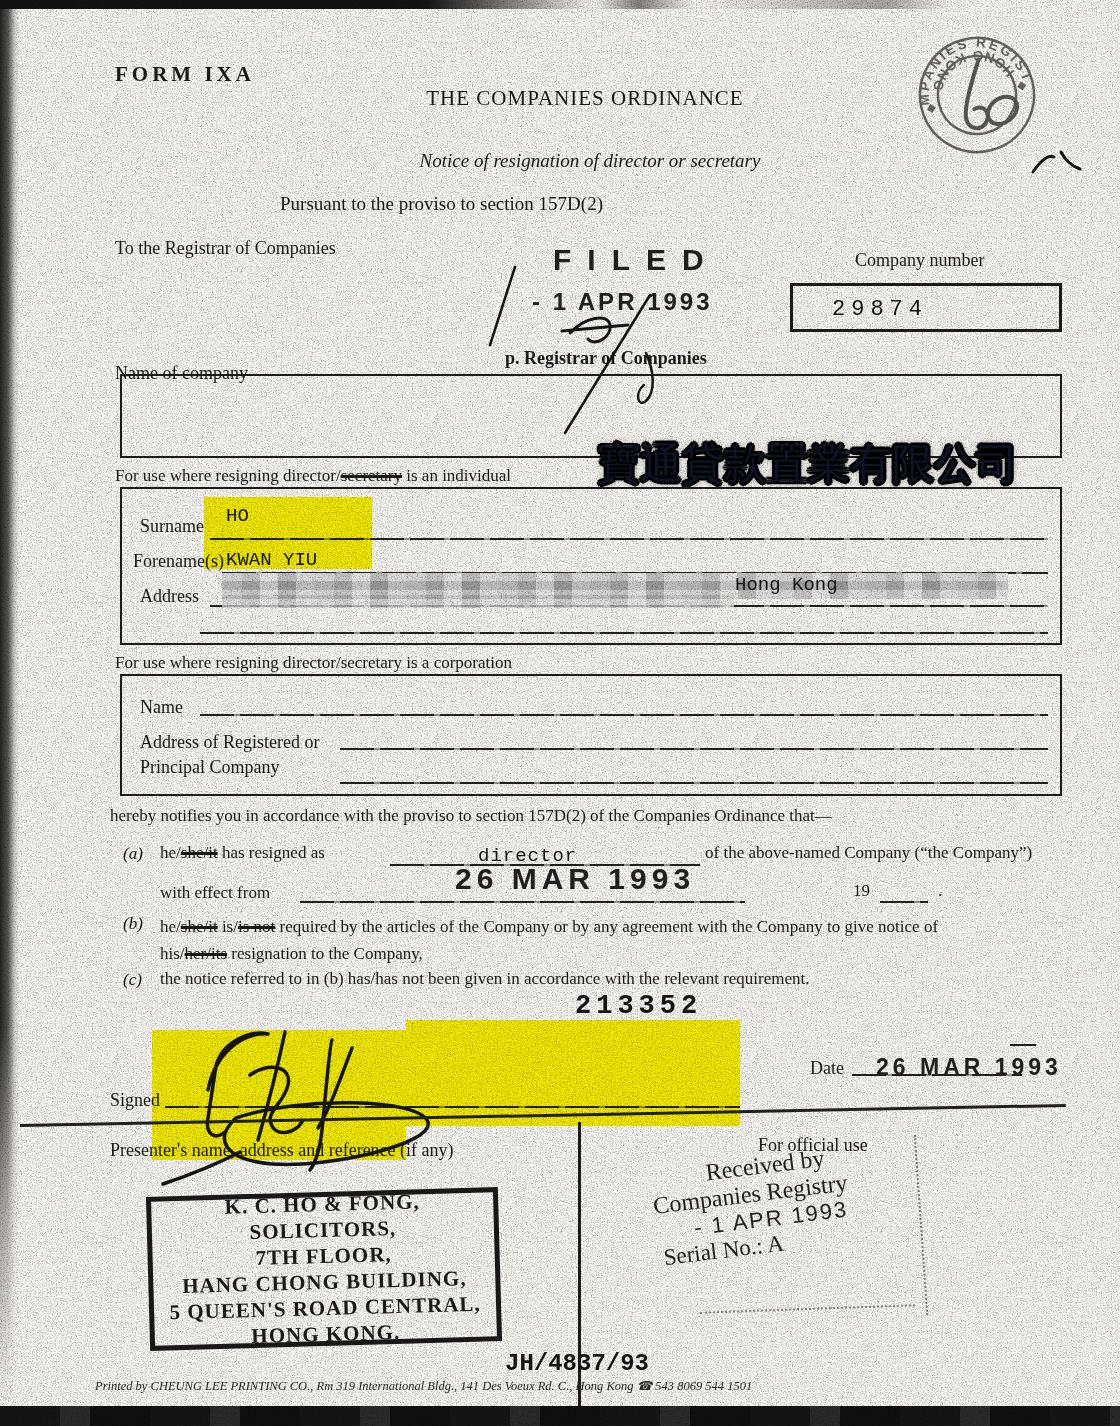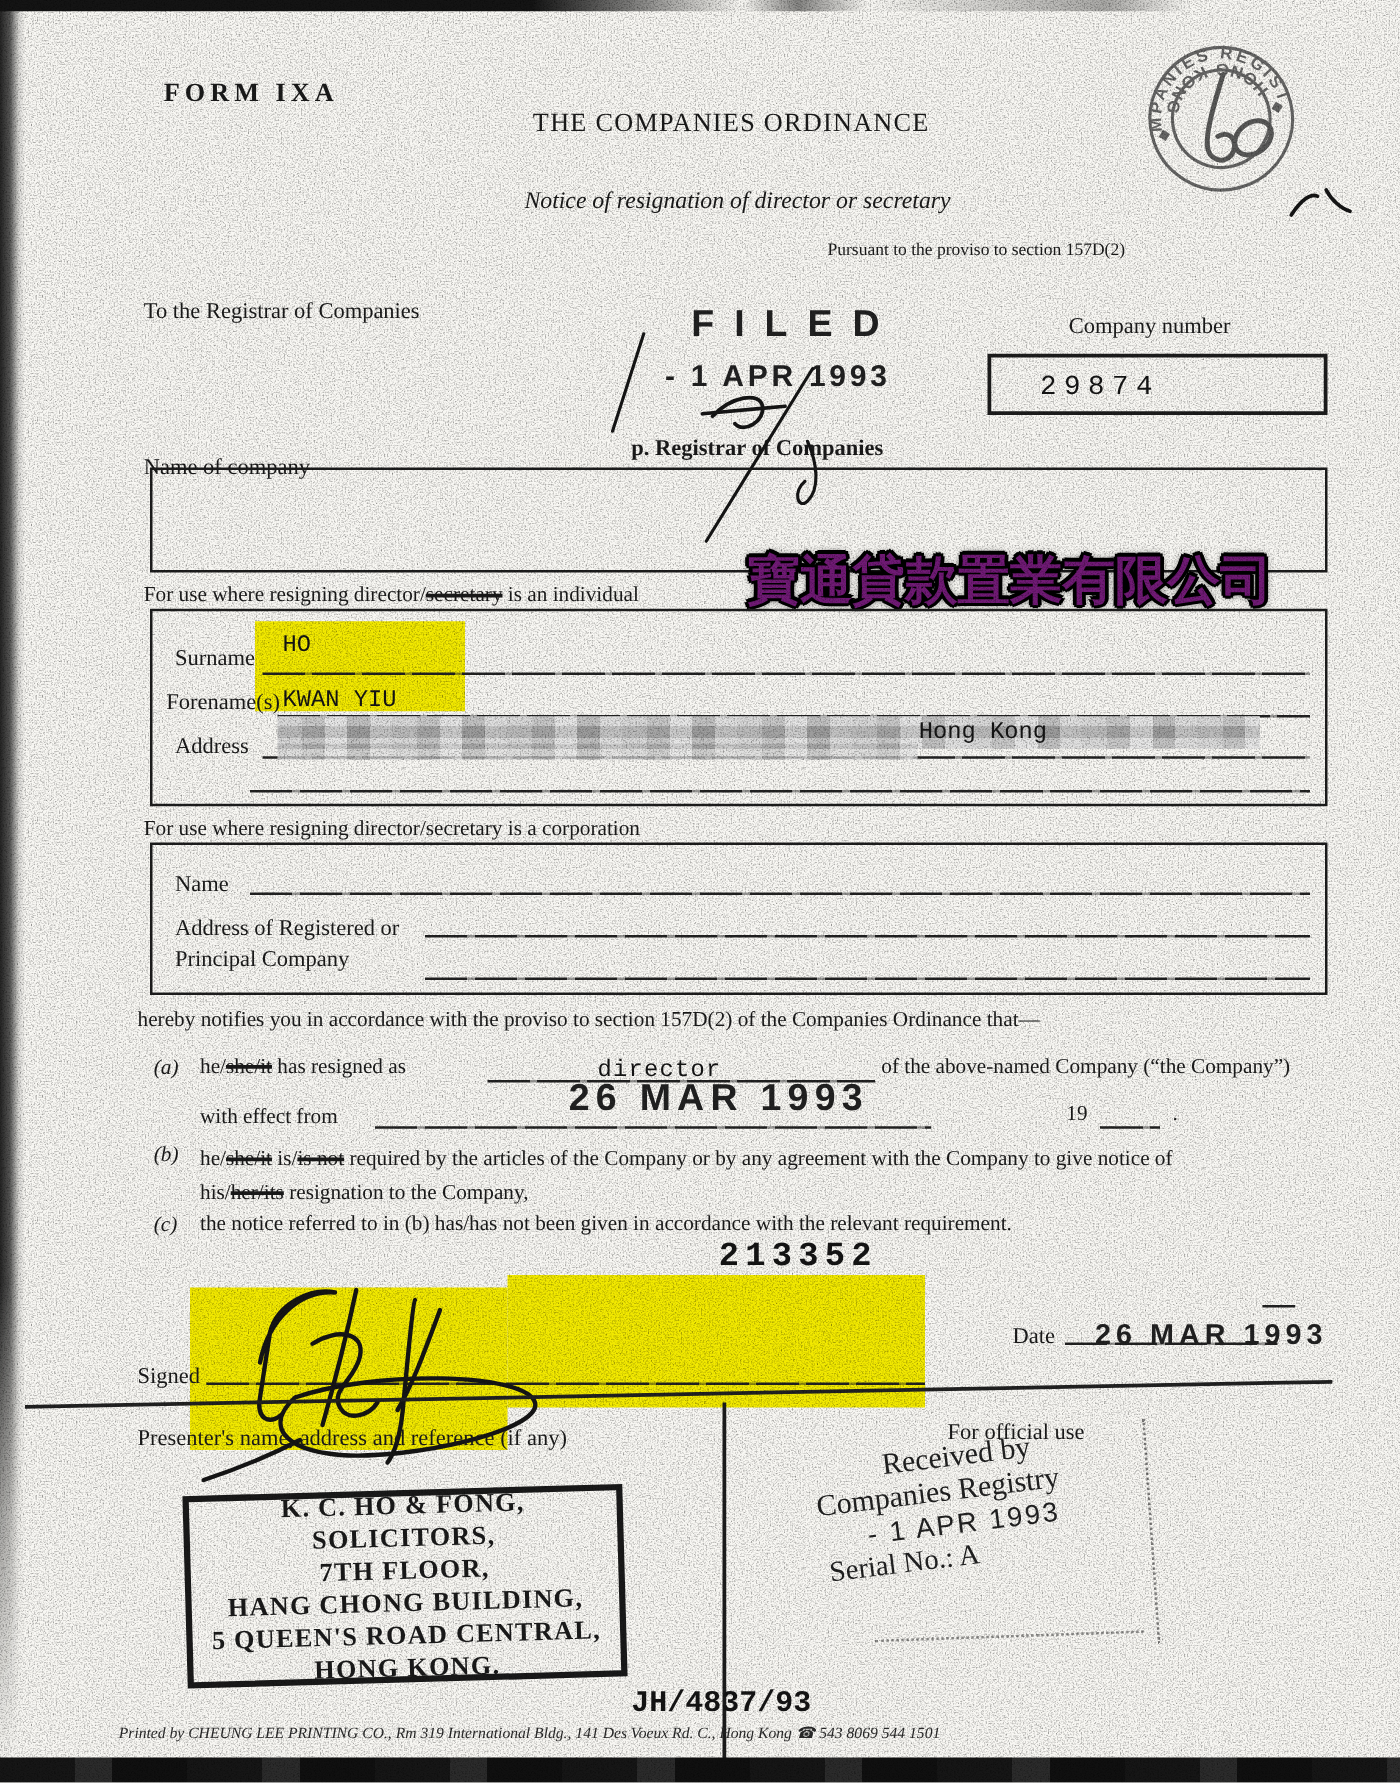--- a/index.html
+++ b/index.html
@@ -16,21 +16,21 @@
   .b  { font-weight:bold; }
   .line { position:absolute; height:2px;
     background:repeating-linear-gradient(90deg,#222 0 34px, rgba(34,34,34,.45) 34px 40px); }
   .line.solid { background:#222; }
   .box { position:absolute; border:3px solid #1d1d1d; }
   .hl { position:absolute; background:#f2e900; }
   .strike { text-decoration:line-through; text-decoration-thickness:2.5px; }
   .stampy { font-family:"Liberation Sans", sans-serif; font-weight:bold; color:#222; }
   .typed { font-family:"Liberation Mono","DejaVu Sans Mono", monospace; color:#151515; }
   .cn {
-    color:#701a75; font-weight:bold; font-family:"Liberation Sans", sans-serif;
+    color:#0f172a; font-weight:normal; font-family:"Liberation Sans", sans-serif;
     text-shadow: 0 0 7px #000, 2px 2px 0 #000, -2px -2px 0 #000, 2px -2px 0 #000,
                  -2px 2px 0 #000, 3px 0 0 #000, -3px 0 0 #000, 0 3px 0 #000, 0 -3px 0 #000;
     white-space:nowrap;
   }
   .mosaic {
     position:absolute;
     background-image:
       repeating-linear-gradient(0deg, rgba(255,255,255,.3) 0 9px, rgba(0,0,0,.07) 9px 18px),
       repeating-linear-gradient(90deg,#c9c9c9 0 20px,#b2b2b2 20px 38px,#dcdcdc 38px 56px,#a8a8a8 56px 74px,#d2d2d2 74px 92px);
   }
@@ -43,25 +43,25 @@
   .edge-bottom { position:absolute; left:0; top:1406px; width:100%; height:20px;
     background:repeating-linear-gradient(90deg,#161616 0 60px,#2b2b2b 60px 90px,#101010 90px 150px); }
   .noise { position:absolute; left:0; top:0; pointer-events:none; opacity:.5; }
   .scribble-svg path, .scribble-svg line { fill:none; stroke:#161616; stroke-linecap:round; stroke-linejoin:round; }
 </style>
 </head>
 <body>
 
 <div id="doc">
 
-  <div class="abs serif b" style="left:115px;top:62px;font-size:21px;letter-spacing:4px;margin-left:16px;">FORM IXA</div>
+  <div class="abs serif b" style="left:115px;top:62px;font-size:21px;letter-spacing:4px;">FORM IXA</div>
 
   <div class="abs serif" style="left:320px;top:86px;width:530px;text-align:center;font-size:21px;letter-spacing:1px;">THE COMPANIES ORDINANCE</div>
   <div class="abs serif it" style="left:280px;top:150px;width:620px;text-align:center;font-size:19px;">Notice of resignation of director or secretary</div>
-  <div class="abs serif" style="left:280px;top:193px;width:620px;text-align:right;font-size:14px;">Pursuant to the proviso to section 157D(2)</div>
+  <div class="abs serif" style="left:280px;top:193px;width:620px;text-align:left;font-size:19px;">Pursuant to the proviso to section 157D(2)</div>
 
   <svg class="abs" style="left:899px;top:17px;opacity:.8;" width="156" height="156" viewBox="0 0 156 156">
     <g transform="rotate(-14 78 78)">
       <circle cx="78" cy="78" r="57" fill="none" stroke="#444" stroke-width="2.5"></circle>
       <circle cx="78" cy="78" r="39" fill="none" stroke="#444" stroke-width="2.5"></circle>
       <defs>
         <path id="arcTop" d="M 78 78 m -48 0 a 48 48 0 1 1 96 0"></path>
         <path id="arcBot" d="M 78 78 m 44 0 a 44 44 0 0 0 -88 0"></path>
       </defs>
       <text font-family="Liberation Sans, sans-serif" font-size="13.5" font-weight="bold" fill="#444" letter-spacing="2.5">

